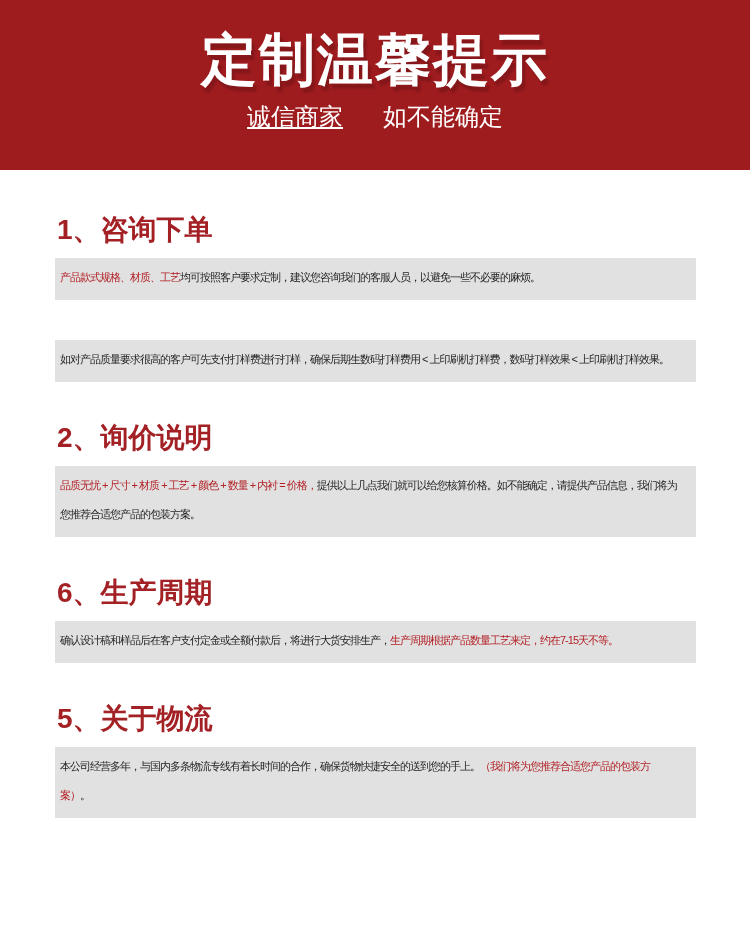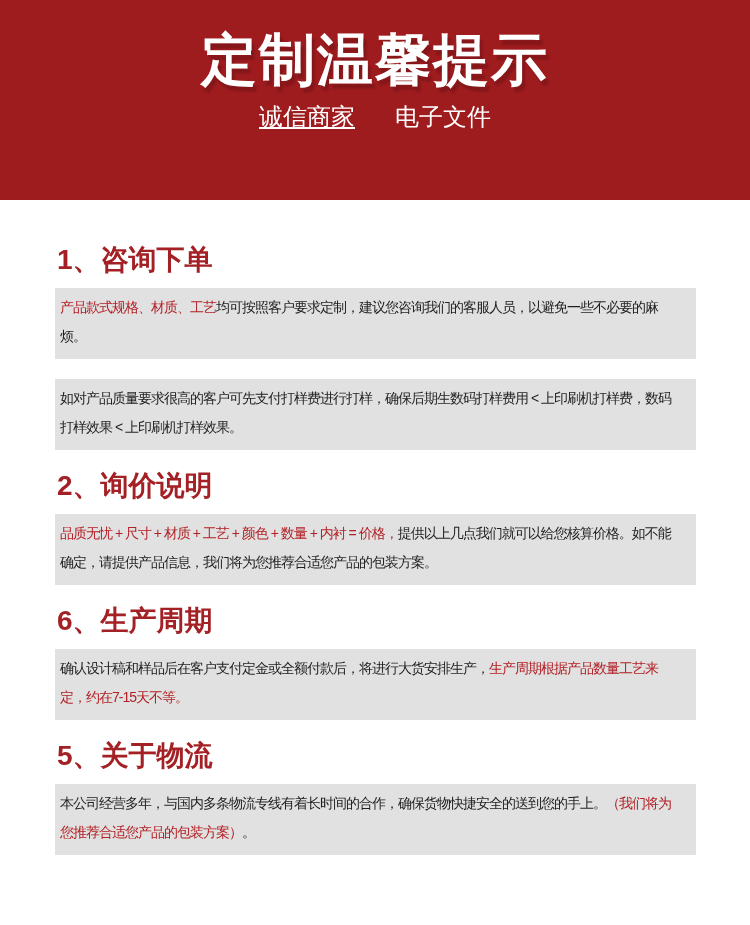--- a/index.html
+++ b/index.html
@@ -10,21 +10,21 @@
   }
   .page {
     width: 750px;
     min-height: 925px;
     margin: 0 auto;
     background: var(--page-bg, #ffffff);
     overflow: hidden;
   }
   
   .banner {
-    height: 200px;
+    height: 170px;
     background: var(--banner-bg, #9e1b1e);
     color: #ffffff;
     text-align: center;
   }
   .banner-title {
     margin: 0;
     padding-top: 28px;
     font-size: 56px;
     line-height: 64px;
     font-weight: bold;
@@ -35,49 +35,49 @@
     margin-top: 11px;
     font-size: 24px;
     line-height: 28px;
     font-weight: normal;
   }
   .banner-sub .sub-left { margin-right: 40px; text-decoration: underline; }
   
   .content {
     padding: 44px 54px 0 55px;
   }
-  .section { margin-bottom: 20px; }
+  .section { margin-bottom: 40px; }
   .sec-heading {
     margin: 0 0 12px 2px;
     font-size: 28px;
     line-height: 32px;
     font-weight: bold;
     color: var(--heading-red, #a32125);
   }
   .sec-box {
     background: var(--box-bg, #e1e1e1);
     padding: 5px 19px 8px 5px;
-    font-size: 14px;
+    font-size: 11px;
     letter-spacing: -1px;
     line-height: 29px;
     color: var(--text-black, #1f1f1f);
     word-break: break-all;
   }
   .sec-box .red { color: var(--body-red, #b22126); }
   .sec-box .blk { color: var(--text-black, #1f1f1f); }
 </style>
 </head>
 <body>
 
 <div class="page">
 
   <div class="banner">
     <h1 class="banner-title">定制温馨提示</h1>
     <div class="banner-sub">
-      <span class="sub-left">诚信商家</span><span class="sub-right">电子文件</span>
+      <span class="sub-left">诚信商家</span><span class="sub-right">如不能确定</span>
     </div>
   </div>
 
   <div class="content">
 
     <section class="section">
       <h2 class="sec-heading">1、咨询下单</h2>
       <div class="sec-box"><span class="red">产品款式规格、材质、工艺</span><span class="blk">均可按照客户要求定制，建议您咨询我们的客服人员，以避免一些不必要的麻烦。</span></div>
     </section>
 

